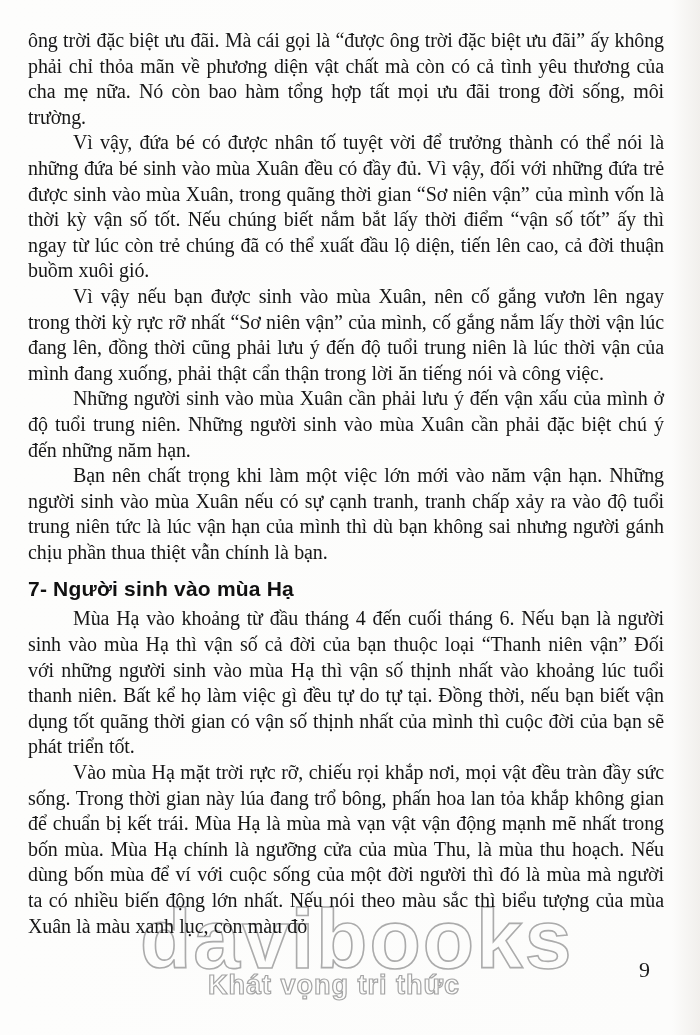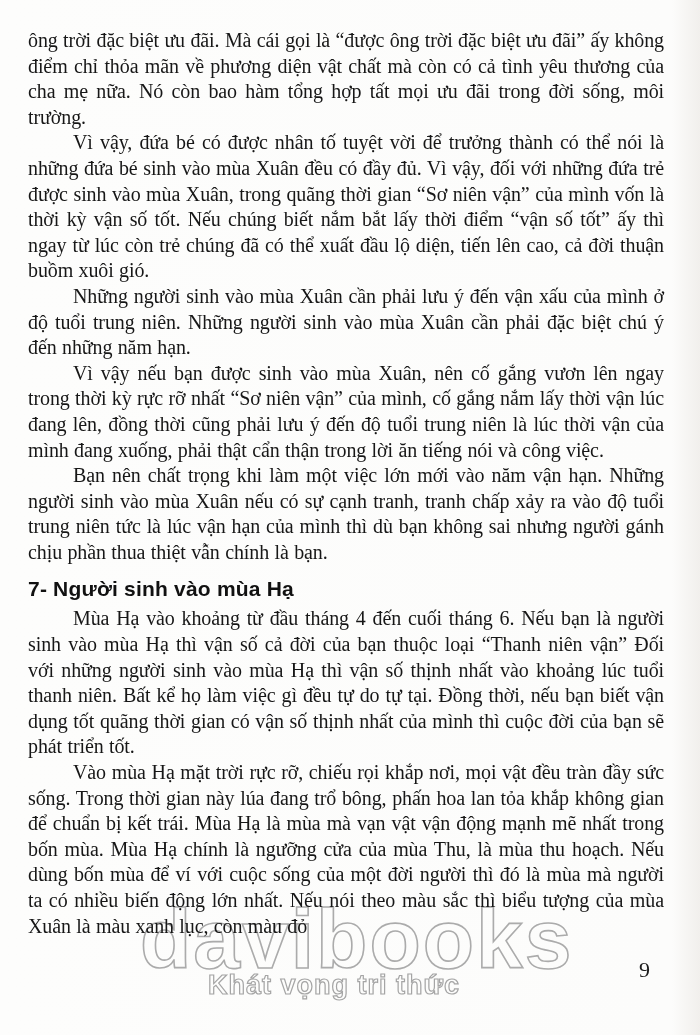--- a/index.html
+++ b/index.html
@@ -77,24 +77,24 @@
     font-size: 22px;
     color: #1c1c1c;
   }
 </style>
 </head>
 <body>
 
 <div class="page">
 
   <div class="body-text">
-    <p class="continuation">ông trời đặc biệt ưu đãi. Mà cái gọi là “được ông trời đặc biệt ưu đãi” ấy không điểm chỉ thỏa mãn về phương diện vật chất mà còn có cả tình yêu thương của cha mẹ nữa. Nó còn bao hàm tổng hợp tất mọi ưu đãi trong đời sống, môi trường.</p>
+    <p class="continuation">ông trời đặc biệt ưu đãi. Mà cái gọi là “được ông trời đặc biệt ưu đãi” ấy không phải chỉ thỏa mãn về phương diện vật chất mà còn có cả tình yêu thương của cha mẹ nữa. Nó còn bao hàm tổng hợp tất mọi ưu đãi trong đời sống, môi trường.</p>
     <p>Vì vậy, đứa bé có được nhân tố tuyệt vời để trưởng thành có thể nói là những đứa bé sinh vào mùa Xuân đều có đầy đủ. Vì vậy, đối với những đứa trẻ được sinh vào mùa Xuân, trong quãng thời gian “Sơ niên vận” của mình vốn là thời kỳ vận số tốt. Nếu chúng biết nắm bắt lấy thời điểm “vận số tốt” ấy thì ngay từ lúc còn trẻ chúng đã có thể xuất đầu lộ diện, tiến lên cao, cả đời thuận buồm xuôi gió.</p>
+    <p>Vì vậy nếu bạn được sinh vào mùa Xuân, nên cố gắng vươn lên ngay trong thời kỳ rực rỡ nhất “Sơ niên vận” của mình, cố gắng nắm lấy thời vận lúc đang lên, đồng thời cũng phải lưu ý đến độ tuổi trung niên là lúc thời vận của mình đang xuống, phải thật cẩn thận trong lời ăn tiếng nói và công việc.</p>
     <p>Những người sinh vào mùa Xuân cần phải lưu ý đến vận xấu của mình ở độ tuổi trung niên. Những người sinh vào mùa Xuân cần phải đặc biệt chú ý đến những năm hạn.</p>
-    <p>Vì vậy nếu bạn được sinh vào mùa Xuân, nên cố gắng vươn lên ngay trong thời kỳ rực rỡ nhất “Sơ niên vận” của mình, cố gắng nắm lấy thời vận lúc đang lên, đồng thời cũng phải lưu ý đến độ tuổi trung niên là lúc thời vận của mình đang xuống, phải thật cẩn thận trong lời ăn tiếng nói và công việc.</p>
     <p>Bạn nên chất trọng khi làm một việc lớn mới vào năm vận hạn. Những người sinh vào mùa Xuân nếu có sự cạnh tranh, tranh chấp xảy ra vào độ tuổi trung niên tức là lúc vận hạn của mình thì dù bạn không sai nhưng người gánh chịu phần thua thiệt vẫn chính là bạn.</p>
     <h2 class="section-heading">7- Người sinh vào mùa Hạ</h2>
     <p>Mùa Hạ vào khoảng từ đầu tháng 4 đến cuối tháng 6. Nếu bạn là người sinh vào mùa Hạ thì vận số cả đời của bạn thuộc loại “Thanh niên vận” Đối với những người sinh vào mùa Hạ thì vận số thịnh nhất vào khoảng lúc tuổi thanh niên. Bất kể họ làm việc gì đều tự do tự tại. Đồng thời, nếu bạn biết vận dụng tốt quãng thời gian có vận số thịnh nhất của mình thì cuộc đời của bạn sẽ phát triển tốt.</p>
     <p>Vào mùa Hạ mặt trời rực rỡ, chiếu rọi khắp nơi, mọi vật đều tràn đầy sức sống. Trong thời gian này lúa đang trổ bông, phấn hoa lan tỏa khắp không gian để chuẩn bị kết trái. Mùa Hạ là mùa mà vạn vật vận động mạnh mẽ nhất trong bốn mùa. Mùa Hạ chính là ngưỡng cửa của mùa Thu, là mùa thu hoạch. Nếu dùng bốn mùa để ví với cuộc sống của một đời người thì đó là mùa mà người ta có nhiều biến động lớn nhất. Nếu nói theo màu sắc thì biểu tượng của mùa Xuân là màu xanh lục, còn màu đỏ</p>
   </div>
 
   <div class="watermark-brand">davibooks</div>
   <div class="watermark-tagline">Khát vọng tri thức</div>
   <div class="page-number">9</div>
 

